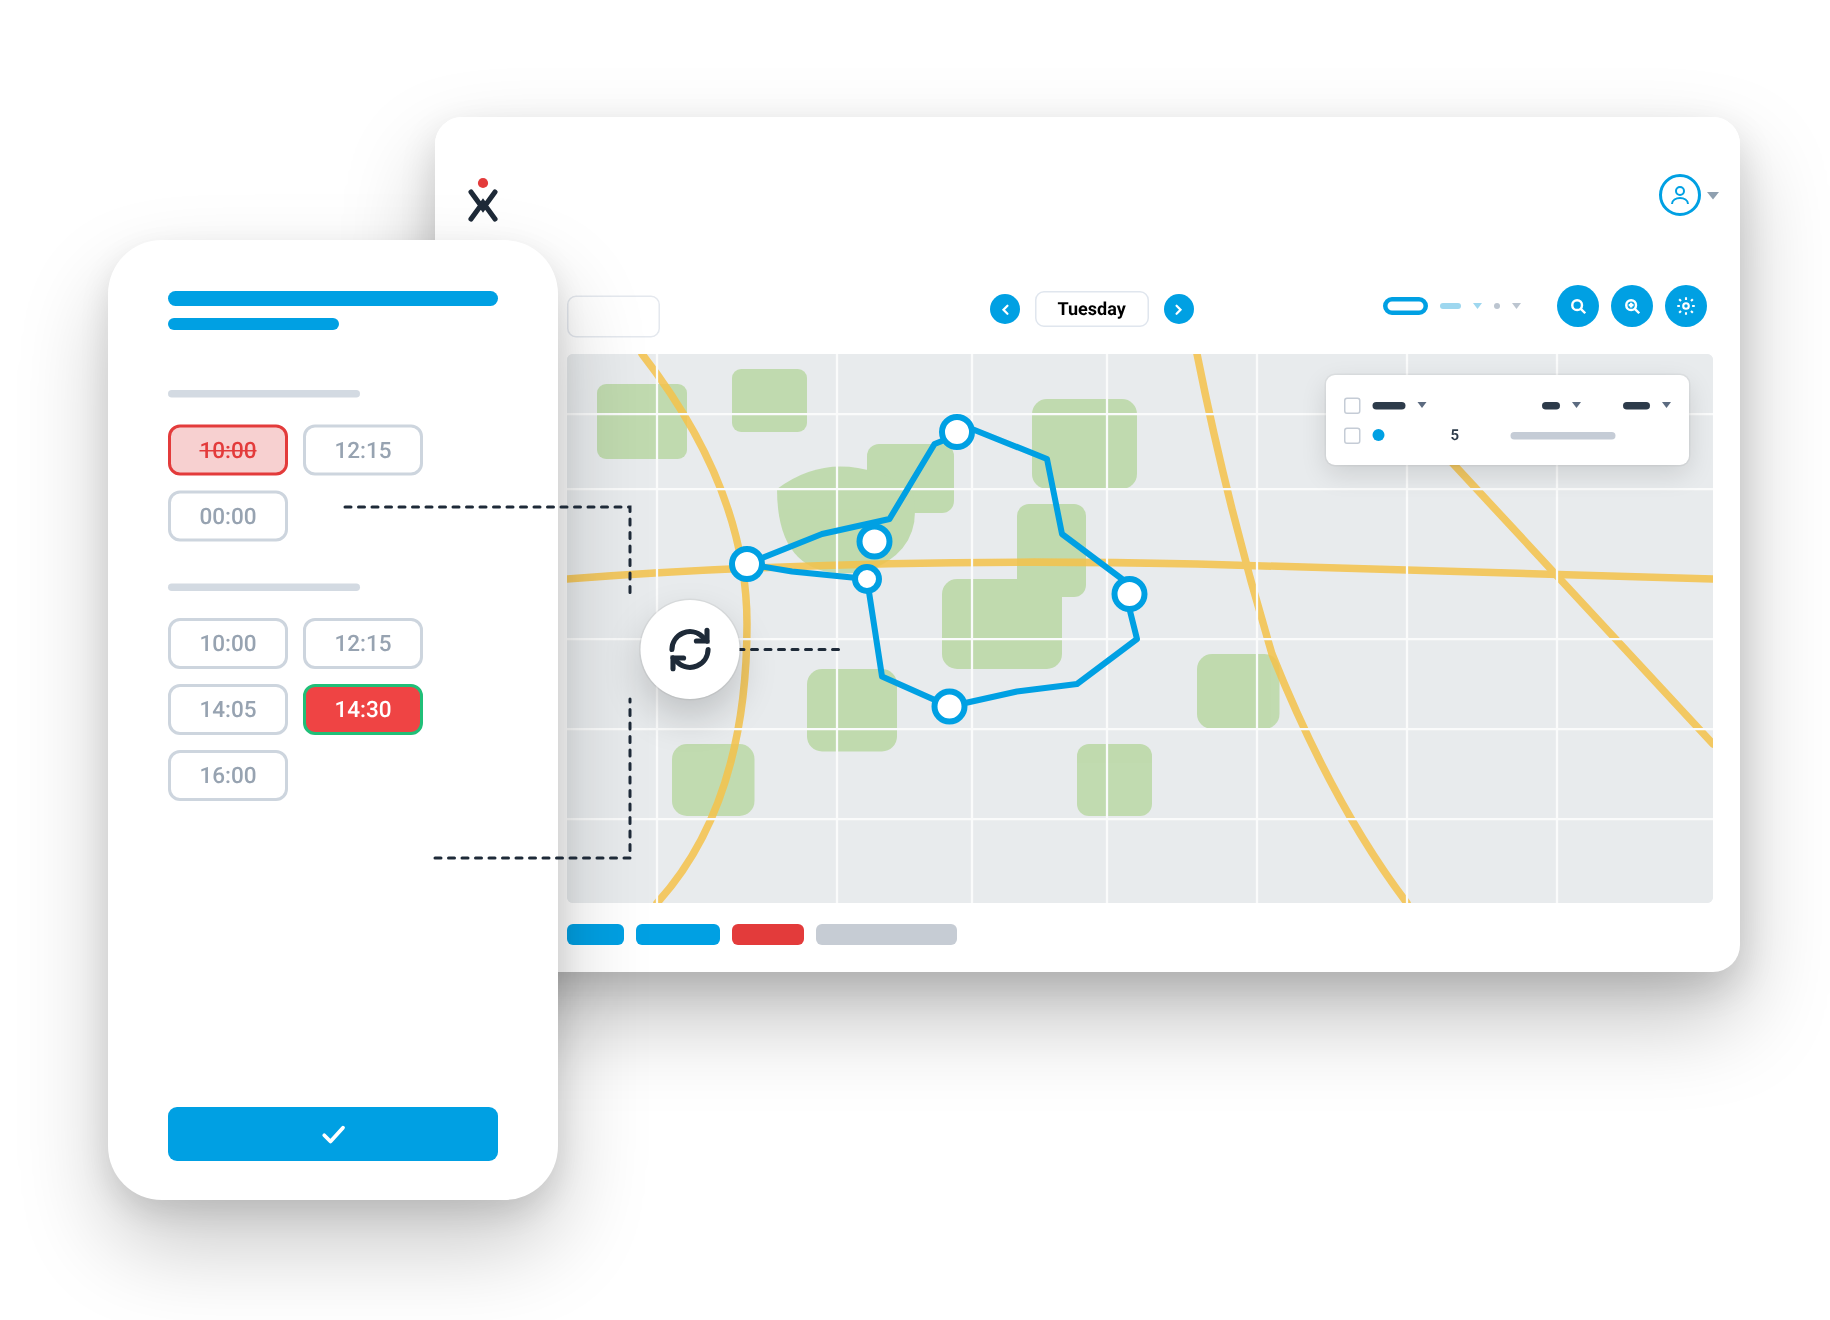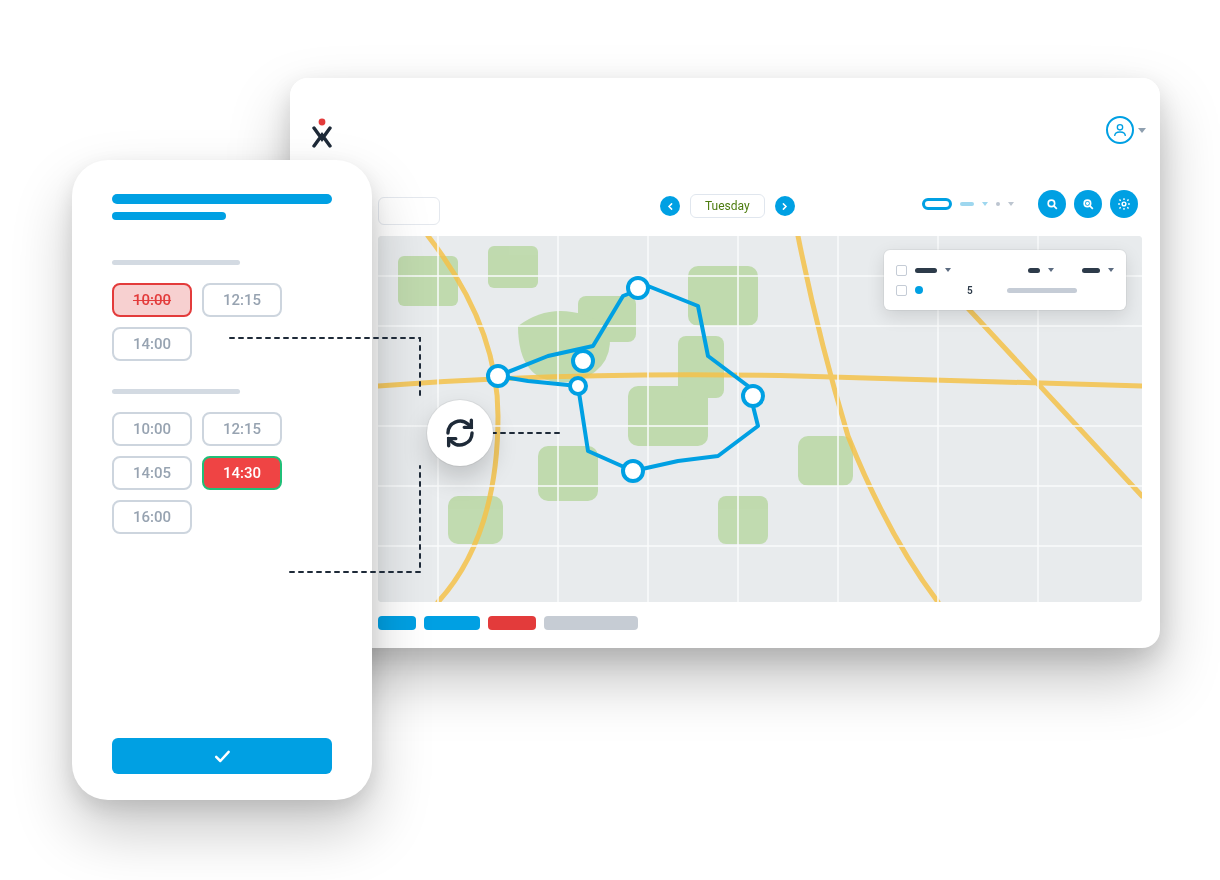--- a/index.html
+++ b/index.html
@@ -68,21 +68,21 @@
     position: absolute; left: 370px; top: 6px;
     display: flex; align-items: center; gap: 10px;
   }
   .circle-btn {
     width: 20px; height: 20px; border-radius: 50%;
     background: #00A0E3; color: #fff;
     display: flex; align-items: center; justify-content: center;
     font-size: 11px; font-weight: 700;
   }
   .date-label {
-    font-size: 12px; font-weight: 400; color: #4d7c0f;
+    font-size: 12px; font-weight: 700; color: #000000;
     padding: 4px 14px;
     border: 1px solid #e0e6ee; border-radius: 6px;
     background: #fff;
   }
   .right-controls {
     position: absolute; right: 22px; top: 2px;
     display: flex; align-items: center; gap: 8px;
   }
   .pill-blue {
     width: 30px; height: 12px; border-radius: 999px;
@@ -351,21 +351,21 @@
 <div class="phone">
   <div class="ph-title"></div>
   <div class="ph-sub"></div>
 
   <div class="ph-divider"></div>
   <div class="slot-row">
     <div class="slot cancelled">10:00</div>
     <div class="slot">12:15</div>
   </div>
   <div class="slot-row" style="margin-bottom:28px">
-    <div class="slot">14:00</div>
+    <div class="slot">00:00</div>
   </div>
 
   <div class="ph-divider"></div>
   <div class="slot-row">
     <div class="slot">10:00</div>
     <div class="slot">12:15</div>
   </div>
   <div class="slot-row">
     <div class="slot">14:05</div>
     <div class="slot selected">14:30</div>

